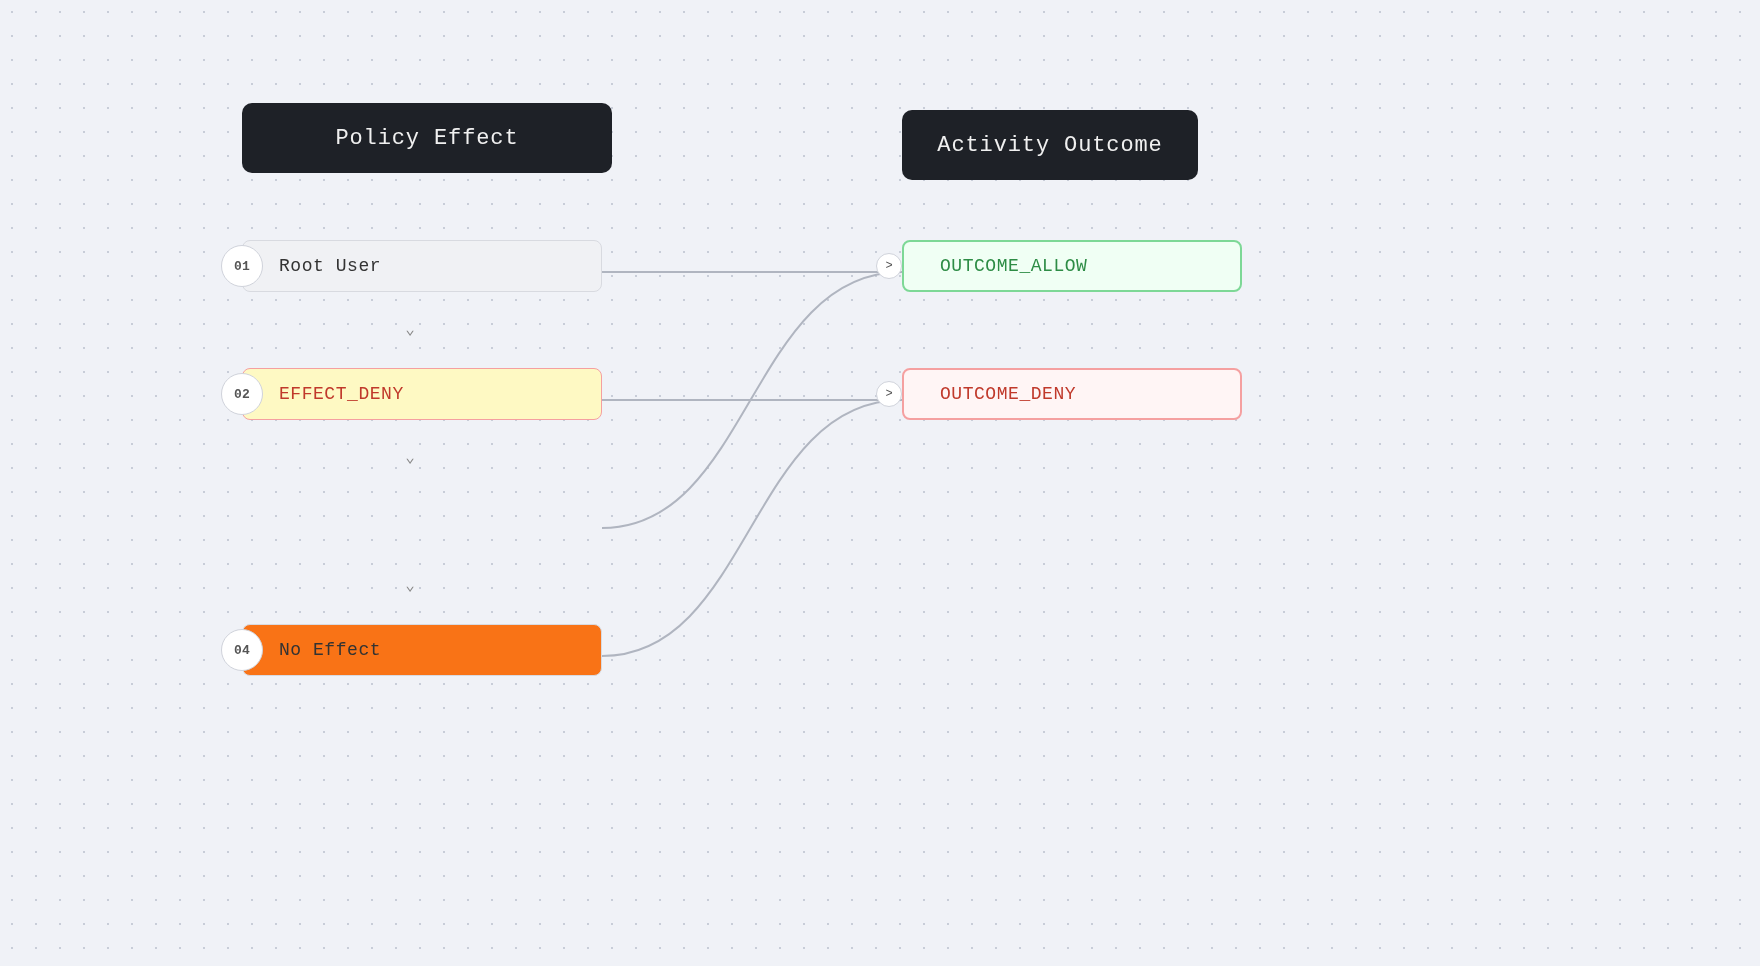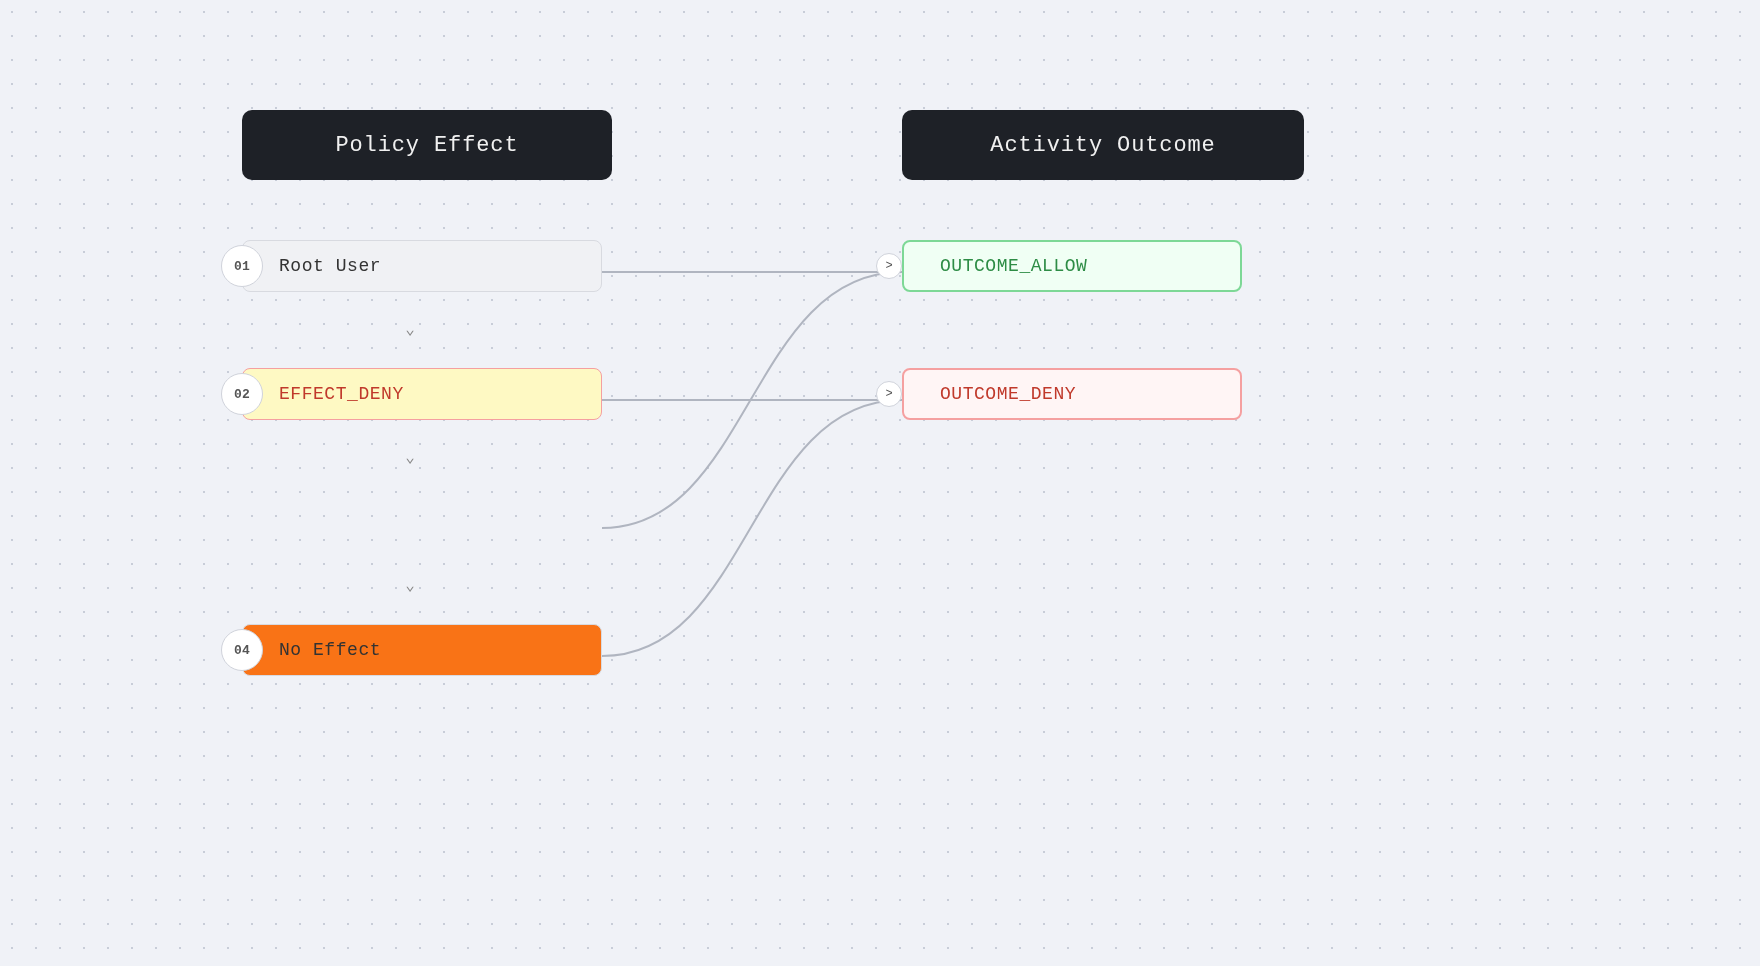--- a/index.html
+++ b/index.html
@@ -39,28 +39,28 @@
       font-weight: 400;
       letter-spacing: 0.04em;
       display: flex;
       align-items: center;
       justify-content: center;
       height: 70px;
     }
 
     .header-policy-effect {
       left: 242px;
-      top: 110px;
+      top: 103px;
       width: 370px;
     }
 
     .header-activity-outcome {
       left: 902px;
       top: 110px;
-      width: 402px;
+      width: 296px;
     }
 
     
     .node-box {
       position: absolute;
       border-radius: 8px;
       display: flex;
       align-items: center;
       font-size: 18px;
       font-weight: 500;

